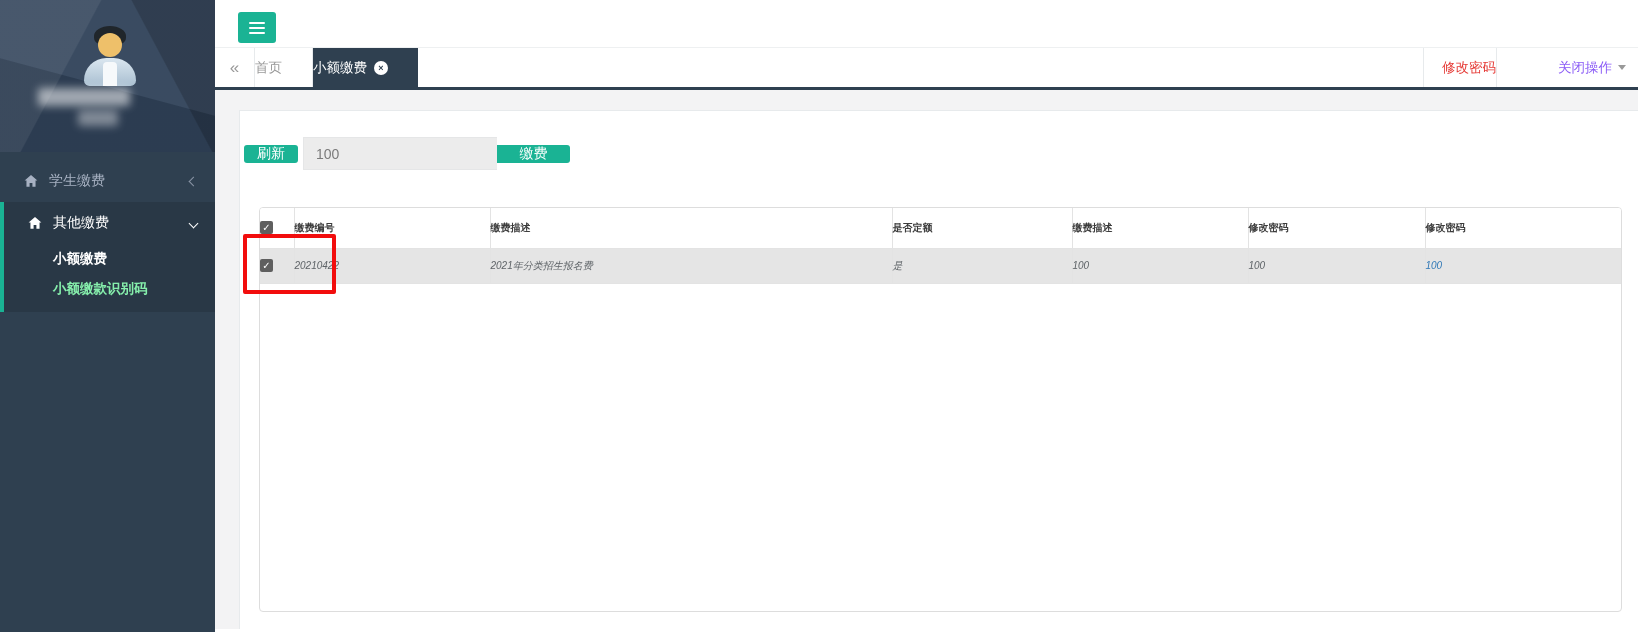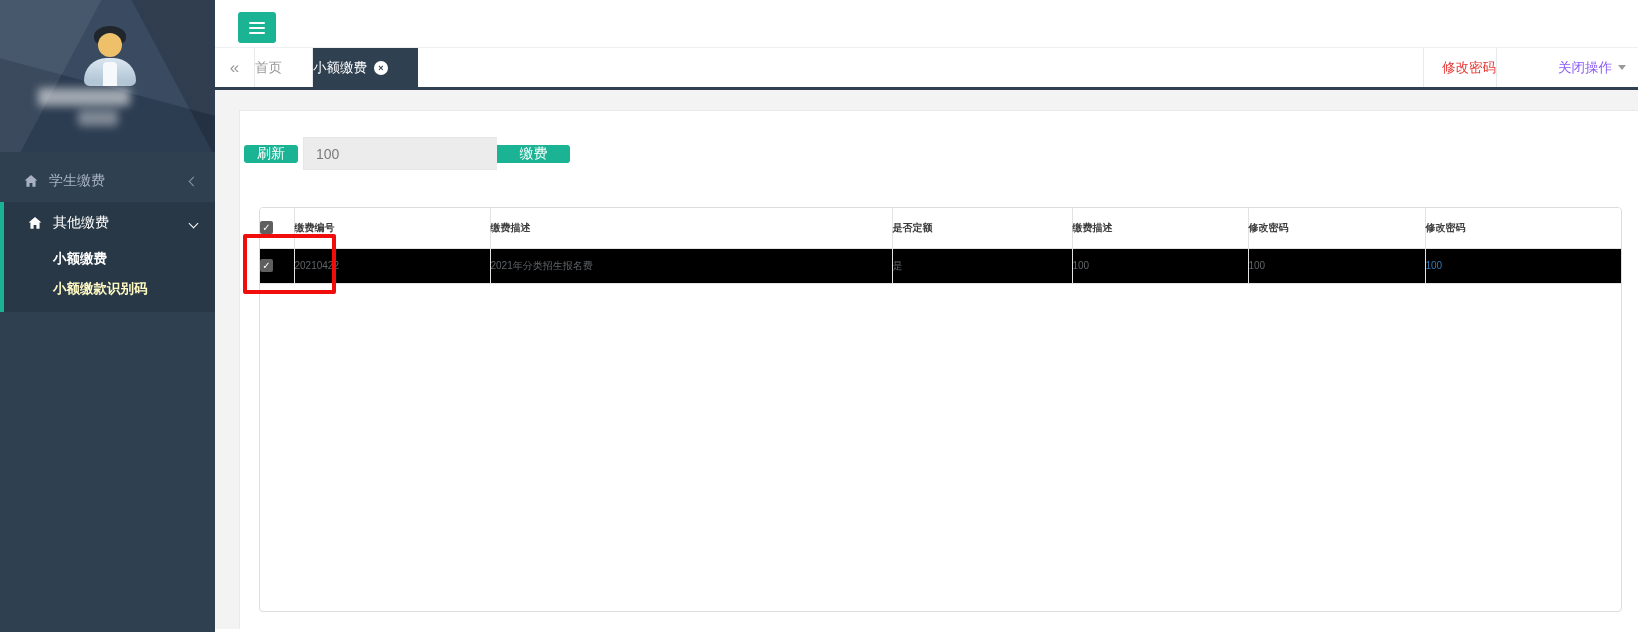--- a/index.html
+++ b/index.html
@@ -25,21 +25,21 @@
 
   .menu { margin-top:8px; }
   .menu-item { position:relative; height:42px; display:flex; align-items:center; padding-left:24px; color:#a7b1c2; font-weight:normal; font-size:14px; cursor:pointer; }
   .menu-item .mi-label { margin-left:11px; }
   .menu-item svg { flex:0 0 auto; }
   .chev { position:absolute; right:18px; width:7px; height:7px; border-right:1.6px solid #8a94a5; border-bottom:1.6px solid #8a94a5; }
   .chev.left { transform:rotate(135deg); }
   .chev.down { transform:rotate(45deg); border-color:#fff; }
   .active-group { background:#293846; border-left:4px solid #1ab394; padding-bottom:8px; }
   .active-group .menu-item { color:#ffffff; }
-  .sub-item { height:30px; display:flex; align-items:center; padding-left:49px; color:#fef9c3; font-size:13.5px; font-weight:bold; cursor:pointer; }
+  .sub-item { height:30px; display:flex; align-items:center; padding-left:49px; color:#86efac; font-size:13.5px; font-weight:bold; cursor:pointer; }
   .sub-item.current { color:#ffffff; }
 
   
   .main { position:absolute; left:215px; top:0; width:1423px; height:632px; }
   .navbar { position:relative; height:48px; background:#fff; border-bottom:1px solid #eef0f1; }
   .hamburger { position:absolute; left:23px; top:12px; width:38px; height:31px; background:#1ab394; border:none; border-radius:3px; cursor:pointer; display:flex; flex-direction:column; justify-content:center; align-items:center; gap:3px; }
   .hamburger i { display:block; width:16px; height:2px; background:#fff; border-radius:1px; }
 
   
   .tabbar { display:flex; height:42px; background:#fff; border-bottom:3px solid #2f4050; align-items:stretch; }
@@ -64,21 +64,21 @@
   .btn-refresh { width:54px; margin-right:5px; }
   .btn-pay { width:73px; border-radius:0 3px 3px 0; }
   .amount-input { width:194px; height:33px; background:#ececec; border:1px solid #e5e6e7; border-right:none; color:#7b7b7b; font-size:14px; padding-left:12px; outline:none; font-family:inherit; }
 
   .table-wrap { position:absolute; left:19px; top:96px; width:1363px; height:405px; border:1px solid #ddd; border-radius:4px; background:#fff; overflow:hidden; }
   table { border-collapse:collapse; table-layout:fixed; width:1363px; }
   th, td { border-right:1px solid #e3e3e3; text-align:left; font-size:10px; }
   th:last-child, td:last-child { border-right:none; }
   thead tr { height:40px; }
   thead th { color:#3c3c3c; font-weight:bold; border-bottom:1px solid #e3e3e3; background:#fff; }
-  tbody tr { height:35px; background:#000000; }
+  tbody tr { height:35px; background:#e5e5e5;font-style:italic; }
   tbody td { color:#5f6468; border-bottom:1px solid #e3e3e3; }
   td.link a, td.link span { color:#337ab7; cursor:pointer; }
   .cb { display:inline-block; width:13px; height:13px; background:#5f5f5f; border-radius:2px; position:relative; vertical-align:middle; cursor:pointer; }
   .cb::after { content:"✓"; position:absolute; left:0; top:0; width:13px; height:13px; line-height:13px; font-size:10px; color:#fff; text-align:center; }
 
   
   .annotation { position:absolute; left:243px; top:234px; width:93px; height:60px; border:4px solid #f20d0d; border-radius:2px; z-index:50; pointer-events:none; }
 </style>
 </head>
 <body>

